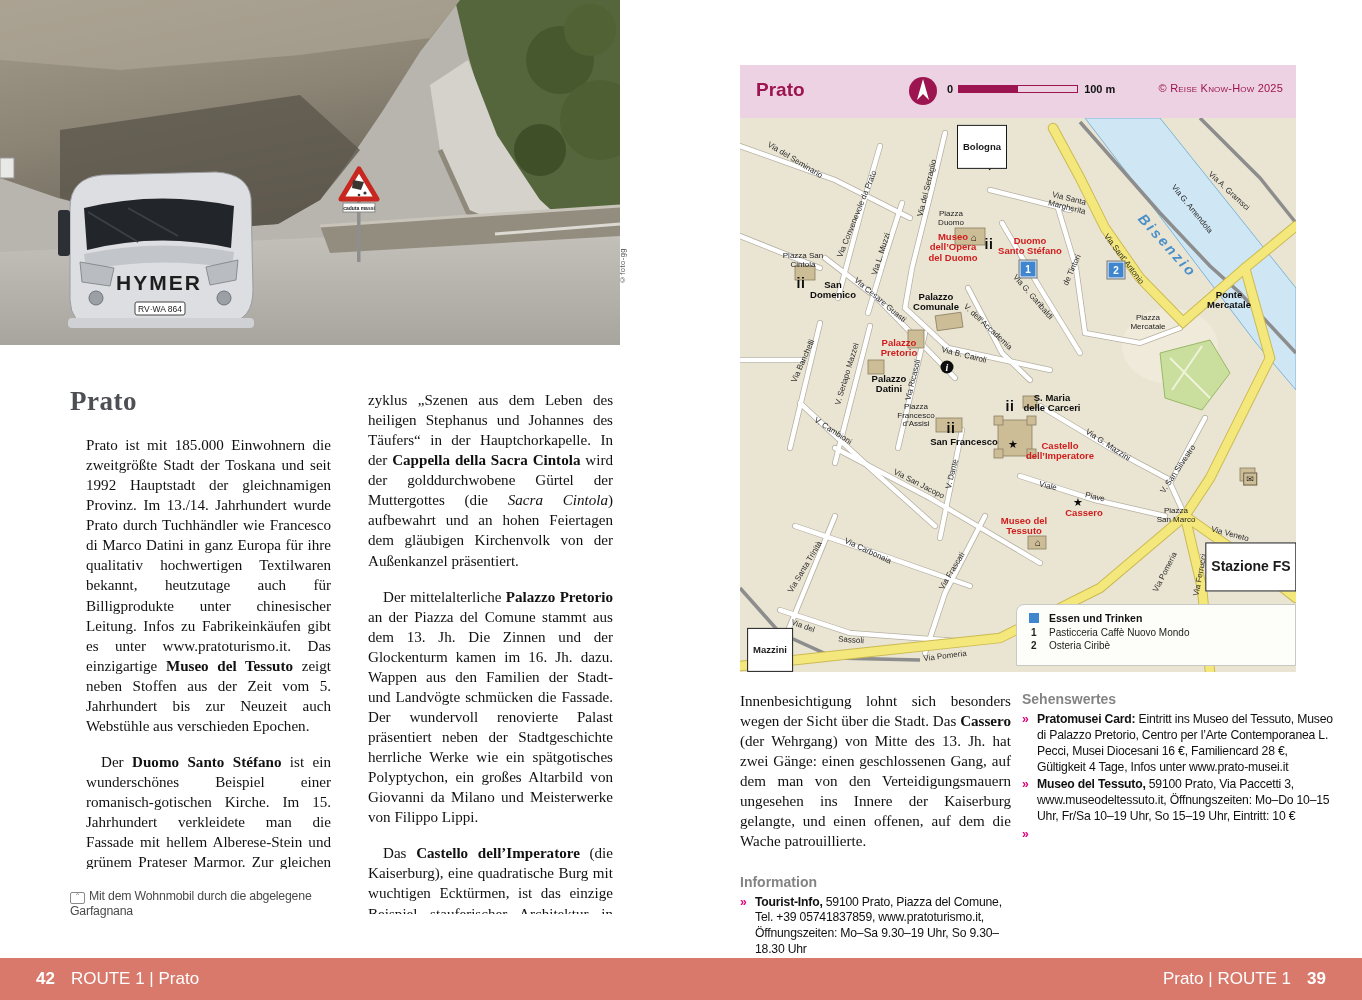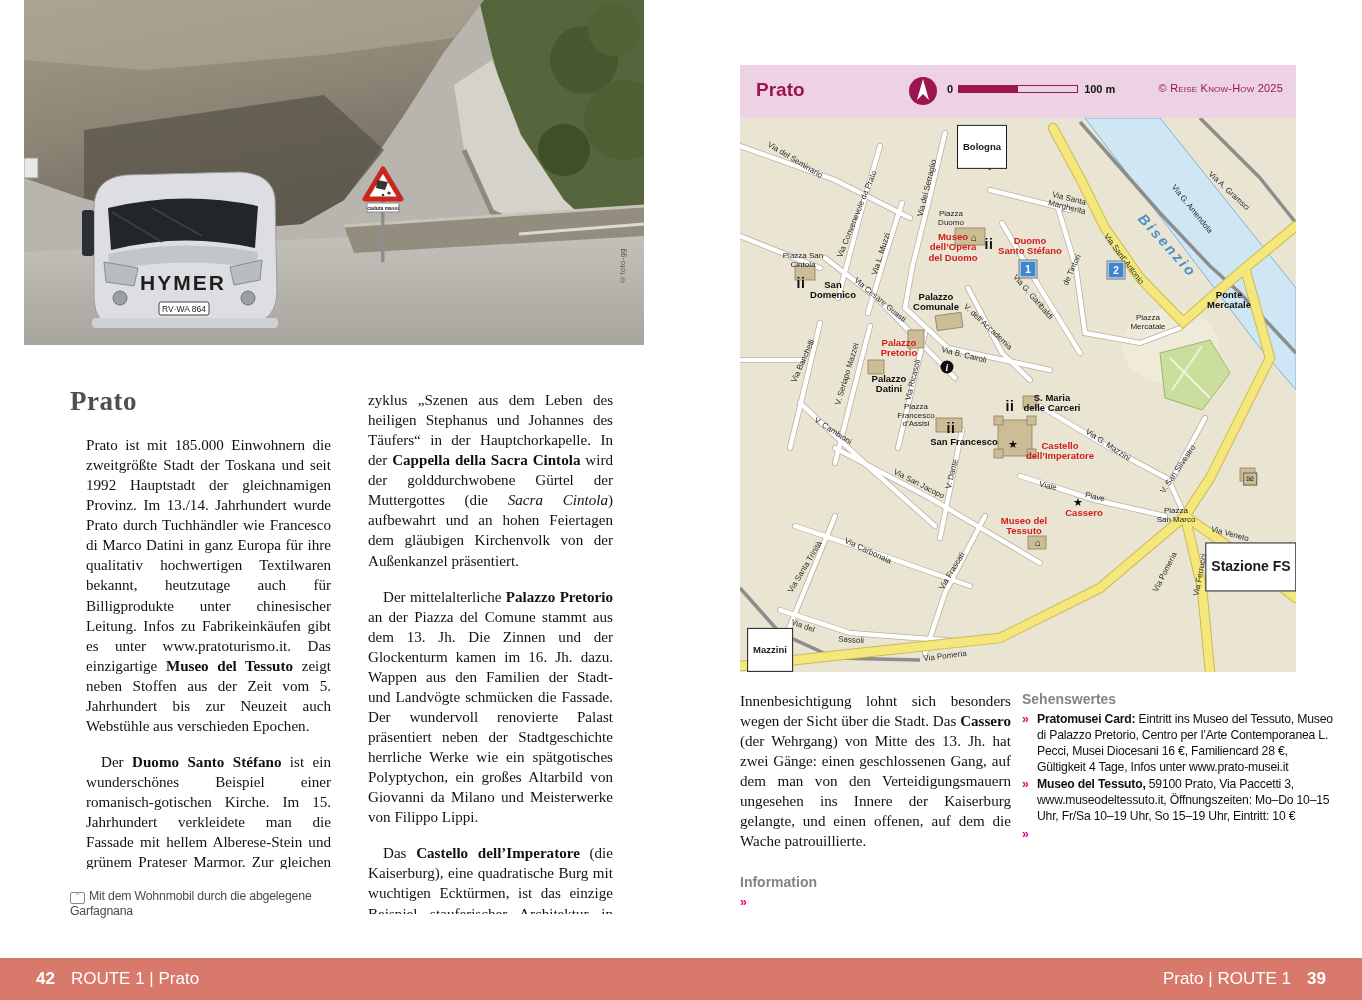--- a/index.html
+++ b/index.html
@@ -1,20 +1,20 @@
 <!DOCTYPE html>
 <html><head>
 <meta charset="utf-8">
 <style>
   html,body{margin:0;padding:0;}
   body{width:1362px;height:1000px;position:relative;background:#ffffff;overflow:hidden;
        font-family:"Liberation Sans",sans-serif;}
 
   
-  #photo{position:absolute;left:0;top:0;width:620px;height:345px;overflow:hidden;margin-left:24px;}
+  #photo{position:absolute;left:0;top:0;width:620px;height:345px;overflow:hidden;}
   #photo-credit{position:absolute;left:618px;top:248px;font-size:7.5px;color:#555;
     writing-mode:vertical-rl;transform:rotate(180deg);letter-spacing:.5px;}
 
   
   #article-title{position:absolute;left:70px;top:368px;font-family:"Liberation Serif",serif;
     font-weight:bold;font-size:27px;color:#4d4f54;letter-spacing:.5px;}
   .tcol{position:absolute;font-family:"Liberation Serif",serif;font-size:15.1px;line-height:1.33;
     color:#111;text-align:justify;}
   #col1{left:70px;top:419px;width:277px;height:450px;overflow:hidden;}
   #col2{left:352px;top:374px;width:277px;height:540px;overflow:hidden;}
@@ -375,28 +375,41 @@
         <div class="ml ic-ii" style="left: 249px; top: 127px; transform: translate(-50%, -50%) rotate(0deg);">ii</div>
         <div class="ml ic-ii" style="left: 211px; top: 311px; transform: translate(-50%, -50%) rotate(0deg);">ii</div>
         <div class="ml ic-ii" style="left: 270px; top: 289px; transform: translate(-50%, -50%) rotate(0deg);">ii</div>
         <div class="ml ic-star" style="left: 273px; top: 327px; transform: translate(-50%, -50%) rotate(0deg);">★</div>
         <div class="ml ic-star" style="left: 338px; top: 385px; transform: translate(-50%, -50%) rotate(0deg);">★</div>
         <div class="ml ic-info" style="left: 207px; top: 249px; transform: translate(-50%, -50%) rotate(0deg);">i</div>
         <div class="ml ic-mail" style="left: 510px; top: 361px; transform: translate(-50%, -50%) rotate(0deg);">✉</div>
         <div class="ml ic-bldg" style="left: 234px; top: 120px; transform: translate(-50%, -50%) rotate(0deg);">⌂</div>
         <div class="ml ic-bldg" style="left: 298px; top: 425px; transform: translate(-50%, -50%) rotate(0deg);">⌂</div>
       </div>
+    <div id="map-legend">
+      <div class="leg-head">
+        <span class="leg-sq"></span>
+        <span>Essen und Trinken</span>
+      </div>
+      <div class="leg-row">
+        <span class="leg-num">1</span><span>Pasticceria Caffè Nuovo Mondo</span>
+      </div>
+      <div class="leg-row">
+        <span class="leg-num">2</span><span>Osteria Ciribè</span>
+      </div>
+    </div>
   </div>
 </div>
 
 <div id="info-colA">
   <p class="intro"><span>Innenbesichtigung lohnt sich besonders wegen der Sicht über die Stadt. Das </span><span style="font-weight: bold;">Cassero</span><span> (der Wehrgang) von Mitte des 13. Jh. hat zwei Gänge: einen geschlossenen Gang, auf dem man von den Verteidigungsmauern ungesehen ins Innere der Kaiserburg gelangte, und einen offenen, auf dem die Wache patrouillierte.</span></p>
   <div class="sec-head">Information</div>
   <div class="entry">
     <span class="bullet">»</span>
+    <span><span style="font-weight: bold;">Tourist-Info,</span><span> 59100 Prato, Piazza del Comune, Tel. +39 05741837859, www.pratoturismo.it, Öffnungszeiten: Mo–Sa 9.30–19 Uhr, So 9.30–18.30 Uhr</span></span>
   </div>
 </div>
 
 <div id="info-colB">
   <div class="sec-head">Sehenswertes</div>
   <div class="entry">
     <span class="bullet">»</span>
     <span><span style="font-weight: bold;">Pratomusei Card:</span><span> Eintritt ins Museo del Tessuto, Museo di Palazzo Pretorio, Centro per l’Arte Contemporanea L. Pecci, Musei Diocesani 16 €, Familiencard 28 €, Gültigkeit 4 Tage, Infos unter www.prato-musei.it</span></span>
   </div>
   <div class="entry">

